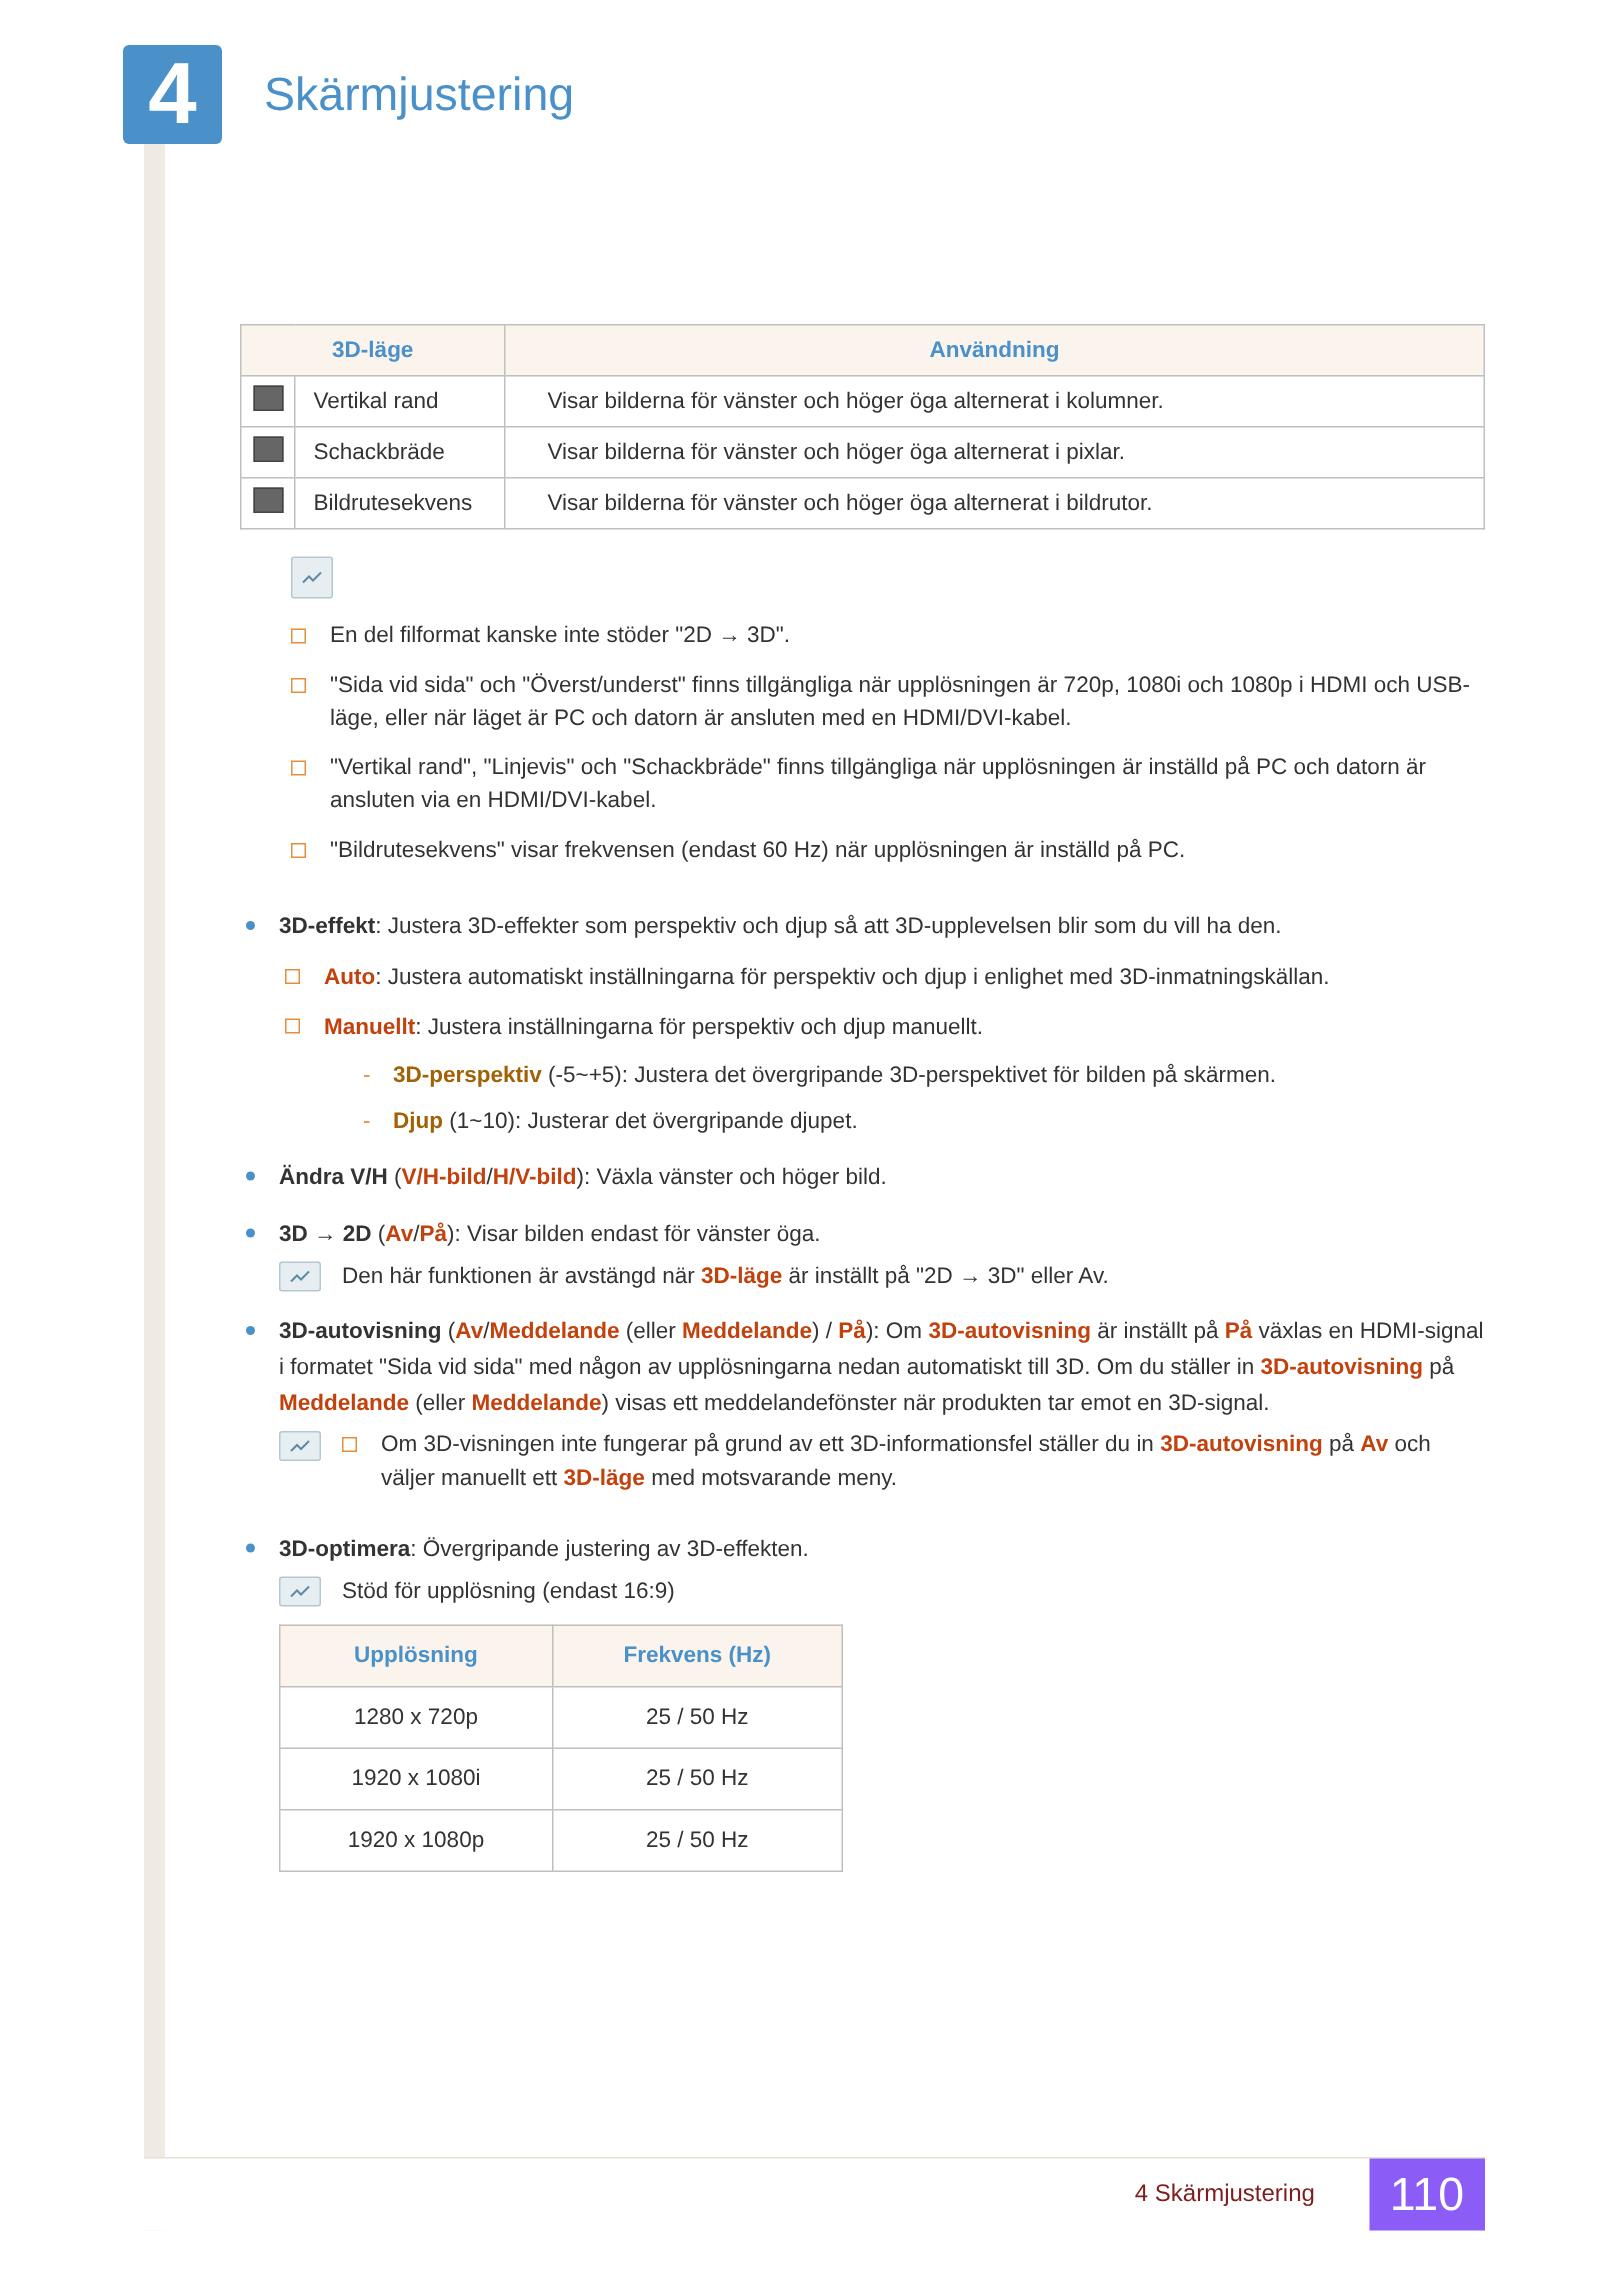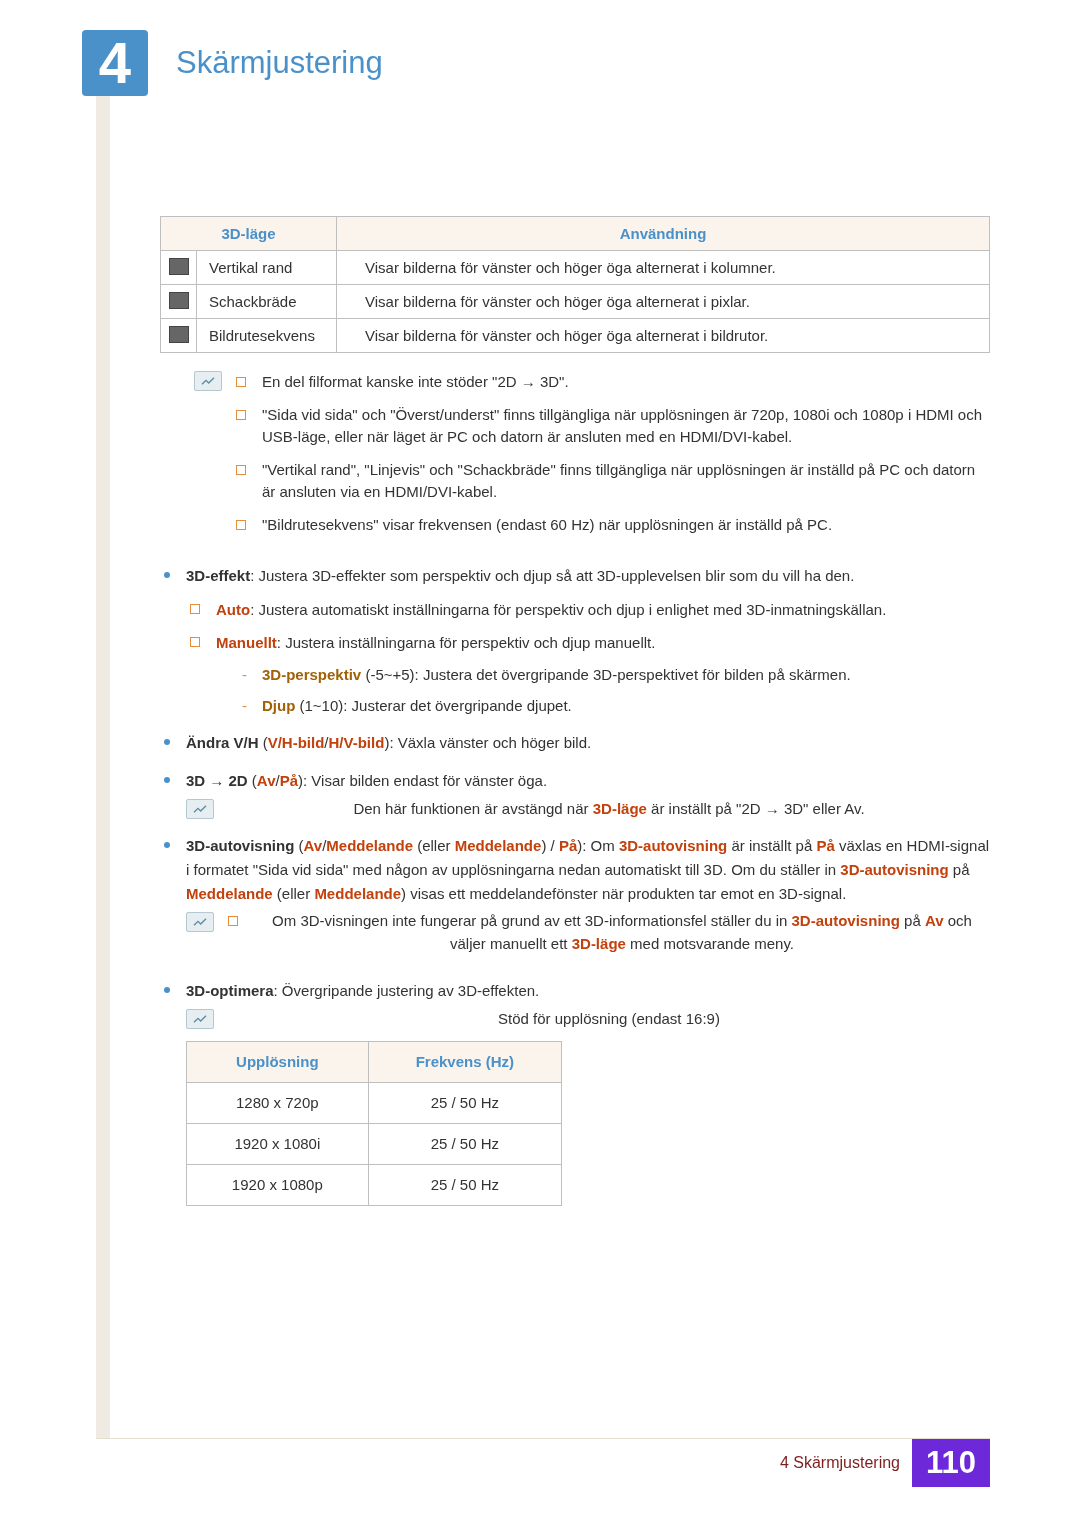--- a/index.html
+++ b/index.html
@@ -84,20 +84,21 @@
     background: #666;
     border: 1px solid #444;
   }
   
   
   .note-block {
     display: flex;
     align-items: flex-start;
     gap: 14px;
     margin: 10px 0 18px 34px;
+    flex-direction: column;
   }
   .note-icon {
     flex: 0 0 28px;
     width: 28px; height: 20px;
     background: #e6eef2;
     border: 1px solid #b5c7d0;
     border-radius: 2px;
     display:flex; align-items:center; justify-content:center;
   }
   .note-icon svg { width:16px; height:16px; }
@@ -162,22 +163,22 @@
   
   .em-orange { color: #c2410c; font-weight: bold;}
   .em-blue { color:#a16207; font-weight:bold;}
   b { font-weight:bold; }
   
   .inline-note {
     display:flex; align-items:flex-start; gap:14px;
     margin: 4px 0 10px 0;
   }
   .inline-note .note-icon { margin-top:2px; }
-  .inline-note-content { flex:1; line-height:1.55;text-align:center; }
-  .inline-note-block { margin-left:0;text-align:center; }
+  .inline-note-content { flex:1; line-height:1.55; }
+  .inline-note-block { margin-left:0; }
   
   table.res-table { width: 376px; }
   table.res-table td { text-align: center; }
   
   
   .footer {
     position: absolute;
     left: 96px;
     right: 90px;
     bottom: 40px;
@@ -185,25 +186,26 @@
     display:flex;
     justify-content: flex-end;
     align-items: center;
     gap: 12px;
     font-size: 16px;
     background: #fff;
     padding-top:0;
   }
   .footer-text { color: #7f1d1d; }
   .footer-badge {
-    background: #6d28d9;
+    background: #8b5cf6;
     color: #fff;
     font-size: 31px;
-    font-weight: bold;
+    font-weight: normal;
     padding: 6px 14px;
+    margin-left: 24px;
   }
 </style>
 </head>
 <body>
 
 <div class="page">
   <div class="left-bar"></div>
 
   <div class="page-header">
     <div class="chapter-badge">4</div>

